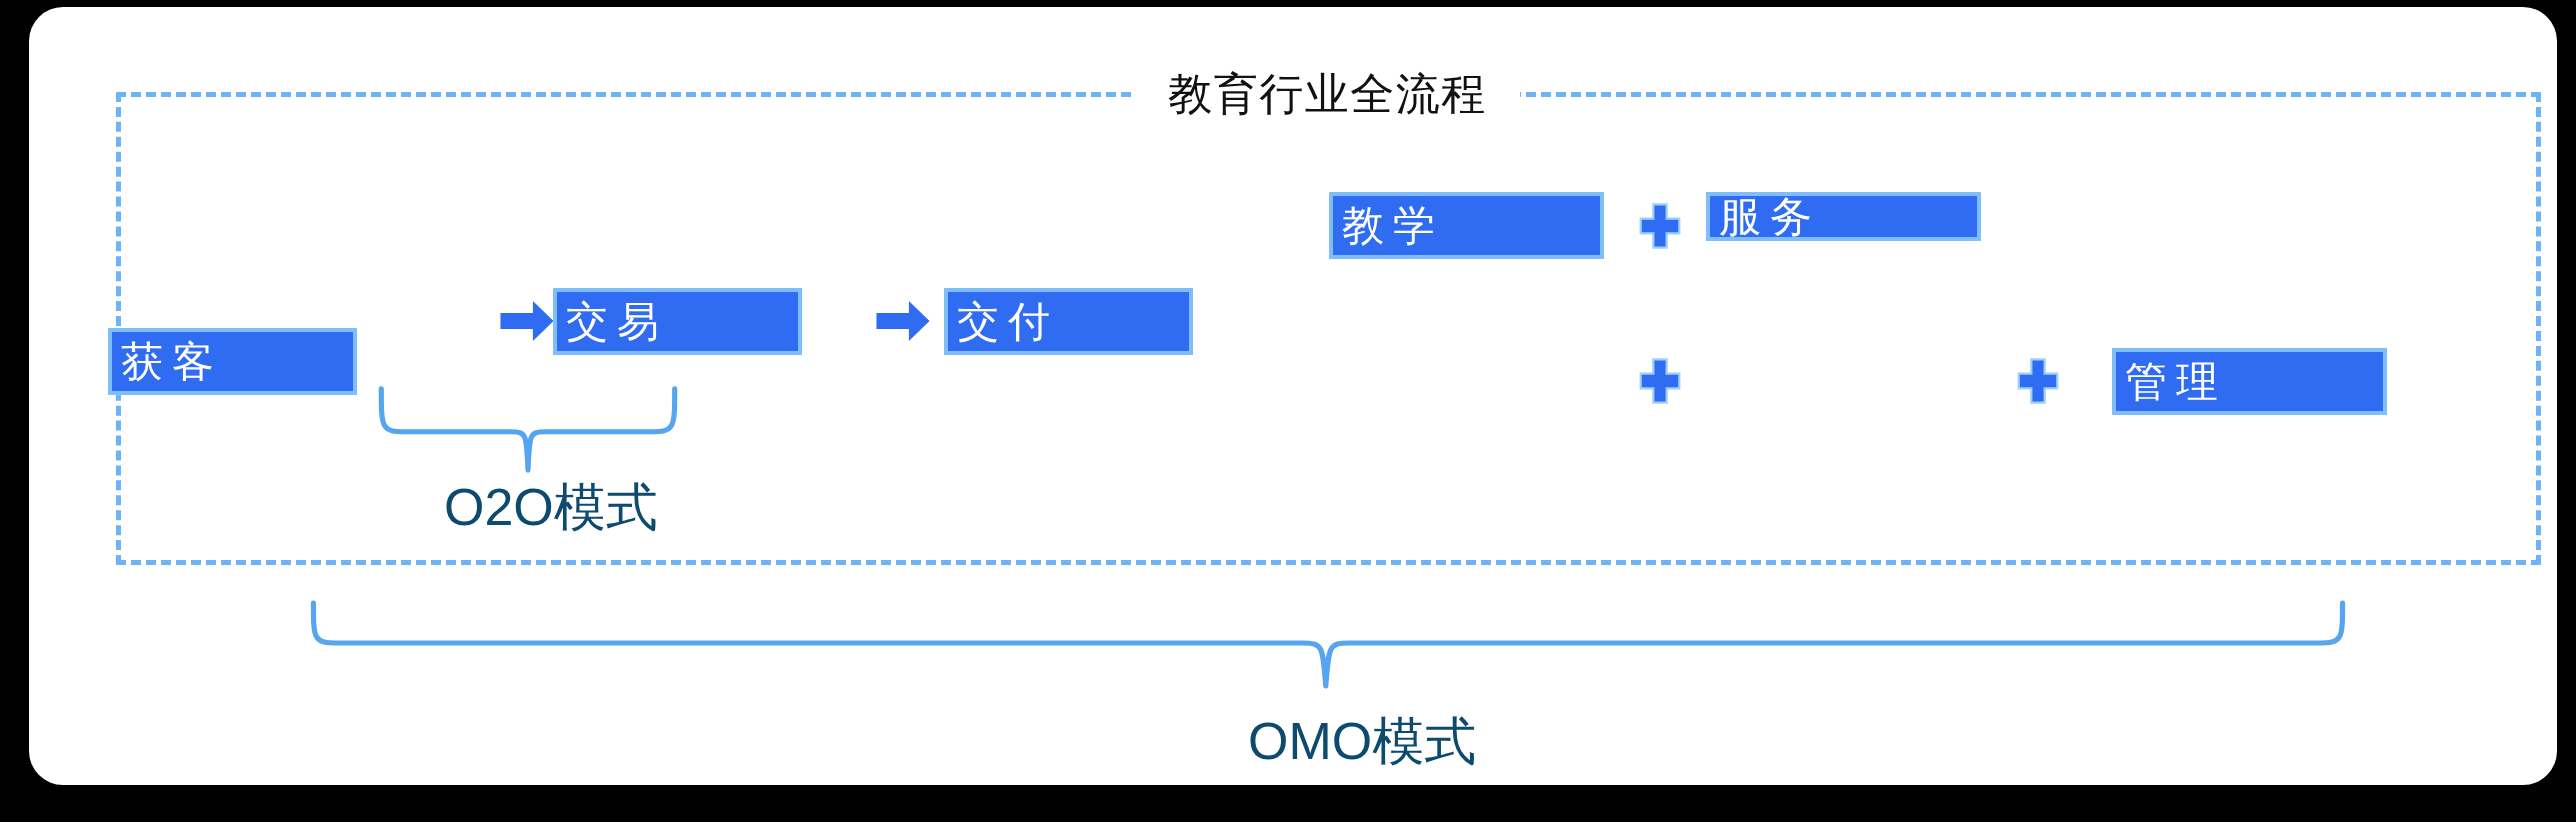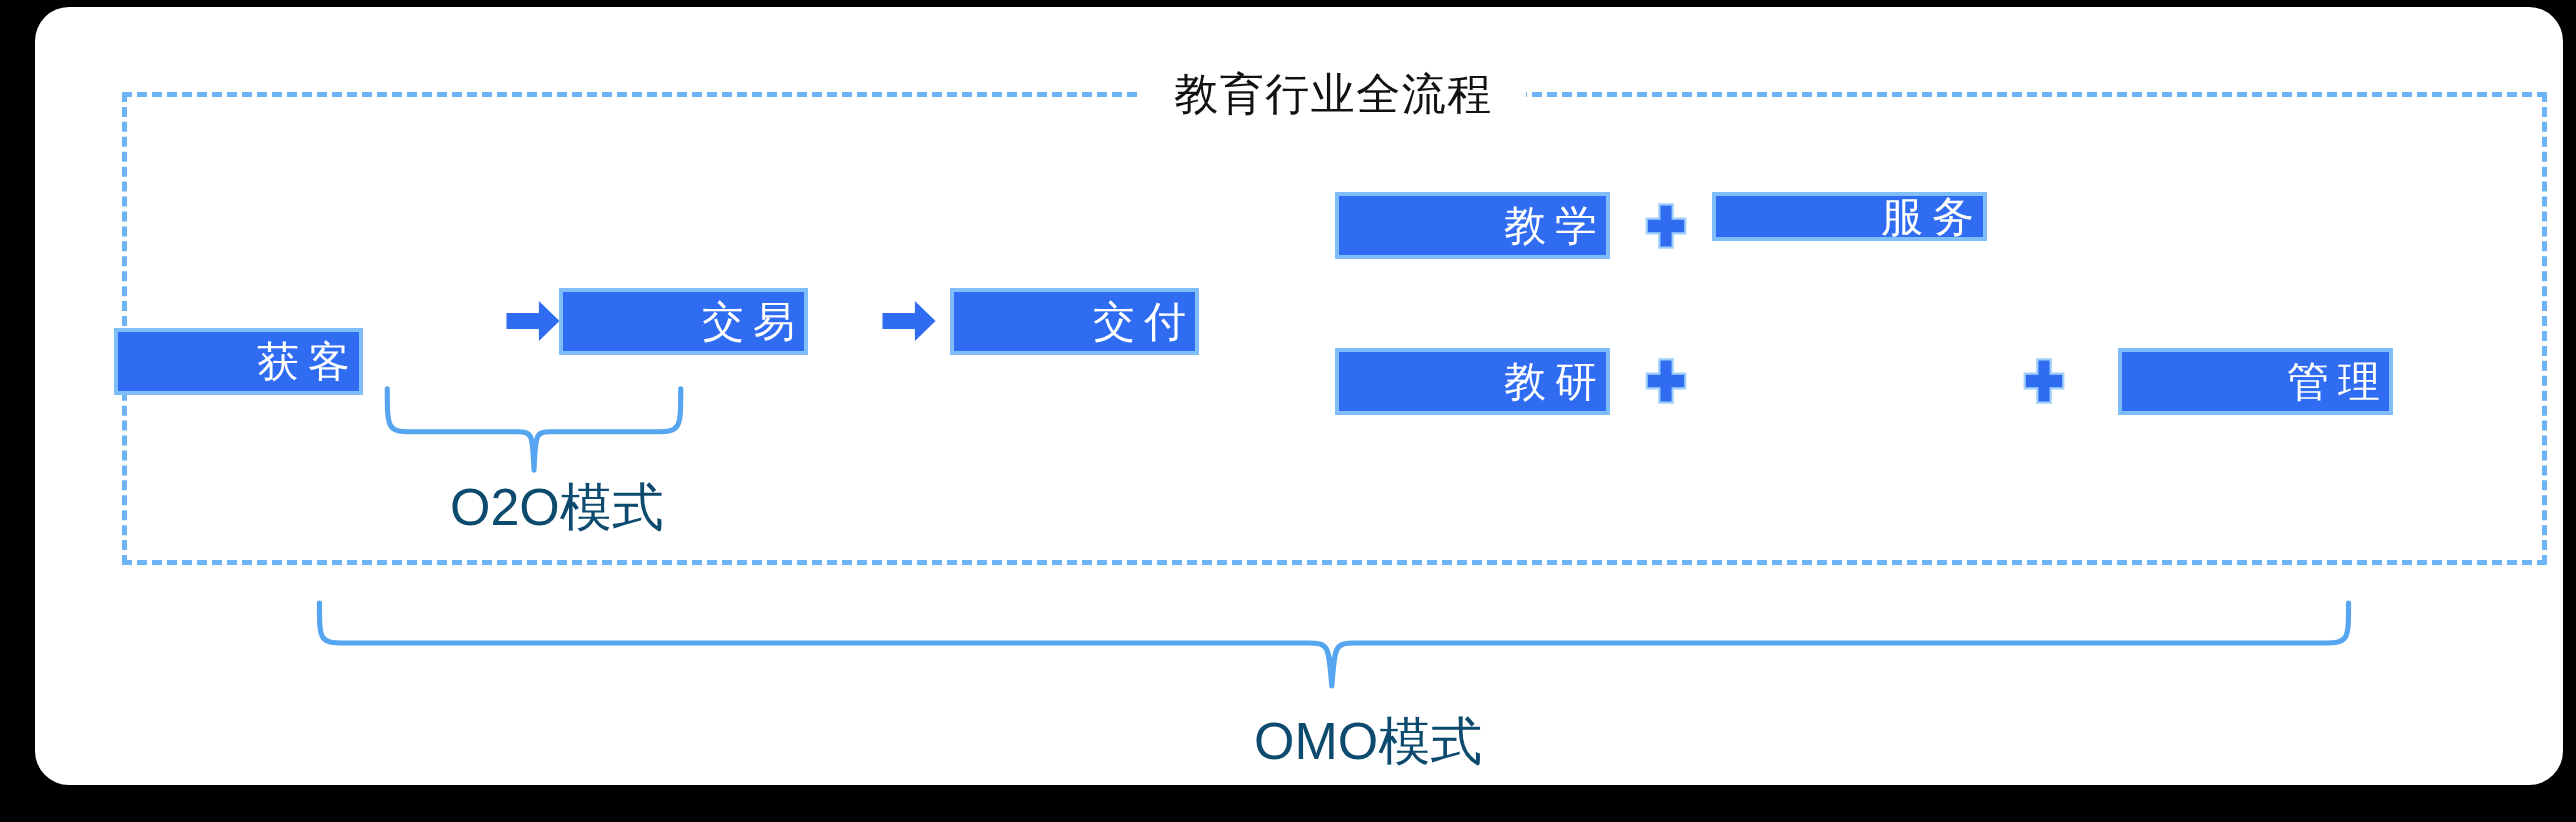--- a/index.html
+++ b/index.html
@@ -14,21 +14,21 @@
   #stage {
     position: relative;
     width: 2576px;
     height: 823px;
     background: #000000;
   }
 
   
   #card {
     position: absolute;
-    left: 35px;
+    left: 29px;
     top: 7.4px;
     width: 2528px;
     height: 778px;
     background: #ffffff;
     border-radius: 34px;
   }
 
   
   #dashed-group {
     position: absolute;
@@ -60,21 +60,21 @@
   }
 
   
   .chip {
     position: absolute;
     background: #2F6CF2;
     outline: 4.4px solid #7FBEF8;
     outline-offset: 0px;
     display: flex;
     align-items: center;
-    justify-content: flex-end;
+    justify-content: flex-start;
     color: #ffffff;
     font-size: 42px;
     line-height: 1;
     letter-spacing: 9px;
     text-indent: 9px;
     white-space: nowrap;
     z-index: 4;
   }
 
   
@@ -154,23 +154,20 @@
     <div class="cross" style="left:1610px; top:196px;">
       <svg viewBox="0 0 56 62" xmlns="http://www.w3.org/2000/svg">
         <path d="M19 2 H37 V21 H54 V41 H37 V60 H19 V41 H2 V21 H19 Z" fill="#2F6CF2" stroke="#9FD0FA" stroke-width="3"></path>
       </svg>
     </div>
 
     <div class="chip" style="left:1681px; top:189px; width:267px; height:41px;">
       <span>服务</span>
     </div>
 
-    <div class="chip" style="left:1304px; top:345px; width:267px; height:59px;">
-      <span>教研</span>
-    </div>
 
     <div class="cross" style="left:1610px; top:351px;">
       <svg viewBox="0 0 56 62" xmlns="http://www.w3.org/2000/svg">
         <path d="M19 2 H37 V21 H54 V41 H37 V60 H19 V41 H2 V21 H19 Z" fill="#2F6CF2" stroke="#9FD0FA" stroke-width="3"></path>
       </svg>
     </div>
 
 
     <div class="cross" style="left:1988px; top:351px;">
       <svg viewBox="0 0 56 62" xmlns="http://www.w3.org/2000/svg">

